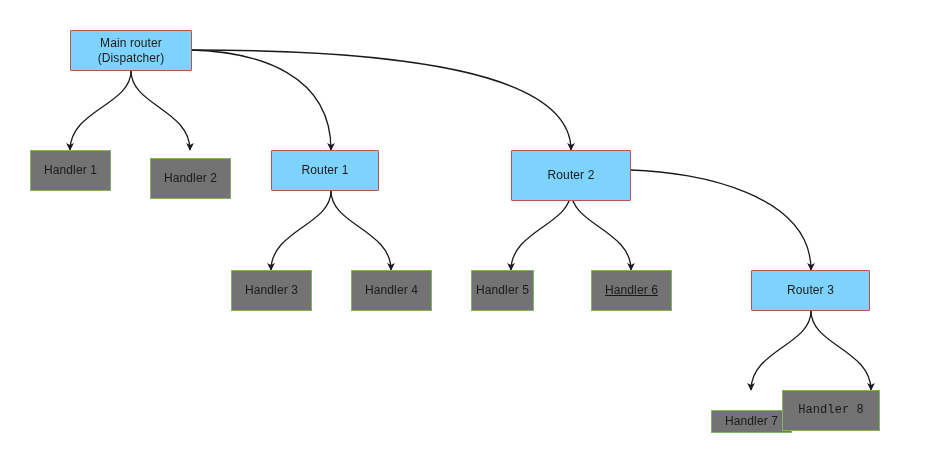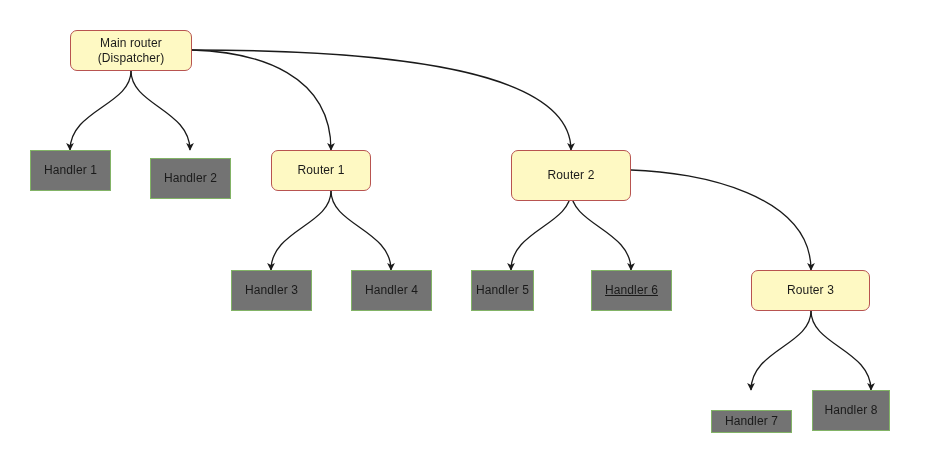--- a/index.html
+++ b/index.html
@@ -34,23 +34,23 @@
     align-items: center;
     justify-content: center;
     text-align: center;
     font-size: 12px;
     line-height: 15px;
     color: #1a1a1a;
     white-space: pre-line;
     letter-spacing: 0.1px;
   }
   .node-router {
-    background: #fef9c3;
+    background: #7dd3fc;
     border: 1px solid #b85450;
-    border-radius: 7px;
+    border-radius: 1px;
   }
   .node-handler {
     background: #737373;
     border: 1px solid #82b366;
     border-radius: 0px;
   }
   .node-label {
     display: block;
     width: 100%;
     padding: 0 3px;
@@ -81,24 +81,24 @@
         <path d="M 811 311 C 811 345 751 350 751 390" fill="none" stroke="#1a1a1a" stroke-width="1.3" marker-end="url(#arrowhead)"></path>
         <path d="M 811 311 C 811 345 871 350 871 390" fill="none" stroke="#1a1a1a" stroke-width="1.3" marker-end="url(#arrowhead)"></path>
       </g>
   </svg>
 
   <div id="nodes-group">
       <div class="node node-router" style="left: 70px; top: 30px; width: 122px; height: 41px;"><span class="node-label">Main router
 (Dispatcher)</span></div>
       <div class="node node-handler" style="left: 30px; top: 150px; width: 81px; height: 41px;"><span class="node-label">Handler 1</span></div>
       <div class="node node-handler" style="left: 150px; top: 150px; width: 81px; height: 41px; margin-top: 8px;"><span class="node-label">Handler 2</span></div>
-      <div class="node node-router" style="left: 271px; top: 150px; width: 100px; height: 41px;"><span class="node-label">Router 1</span></div>
+      <div class="node node-router" style="left: 271px; top: 150px; width: 108px; height: 41px;"><span class="node-label">Router 1</span></div>
       <div class="node node-router" style="left: 511px; top: 150px; width: 120px; height: 51px;"><span class="node-label">Router 2</span></div>
       <div class="node node-handler" style="left: 231px; top: 270px; width: 81px; height: 41px;"><span class="node-label">Handler 3</span></div>
       <div class="node node-handler" style="left: 351px; top: 270px; width: 81px; height: 41px;"><span class="node-label">Handler 4</span></div>
       <div class="node node-handler" style="left: 471px; top: 270px; width: 63px; height: 41px;"><span class="node-label">Handler 5</span></div>
       <div class="node node-handler" style="left: 591px; top: 270px; width: 81px; height: 41px; text-decoration: underline;"><span class="node-label">Handler 6</span></div>
       <div class="node node-router" style="left: 751px; top: 270px; width: 119px; height: 41px;"><span class="node-label">Router 3</span></div>
       <div class="node node-handler" style="left: 711px; top: 410px; width: 81px; height: 23px;"><span class="node-label">Handler 7</span></div>
-      <div class="node node-handler" style="left: 812px; top: 390px; width: 78px; height: 41px;"><span class="node-label">Handler 8</span></div>
+      <div class="node node-handler" style="left: 782px; top: 390px; width: 98px; height: 41px; font-family: Liberation Mono, monospace;"><span class="node-label">Handler 8</span></div>
     </div>
 
 </div>
 
 </body></html>

